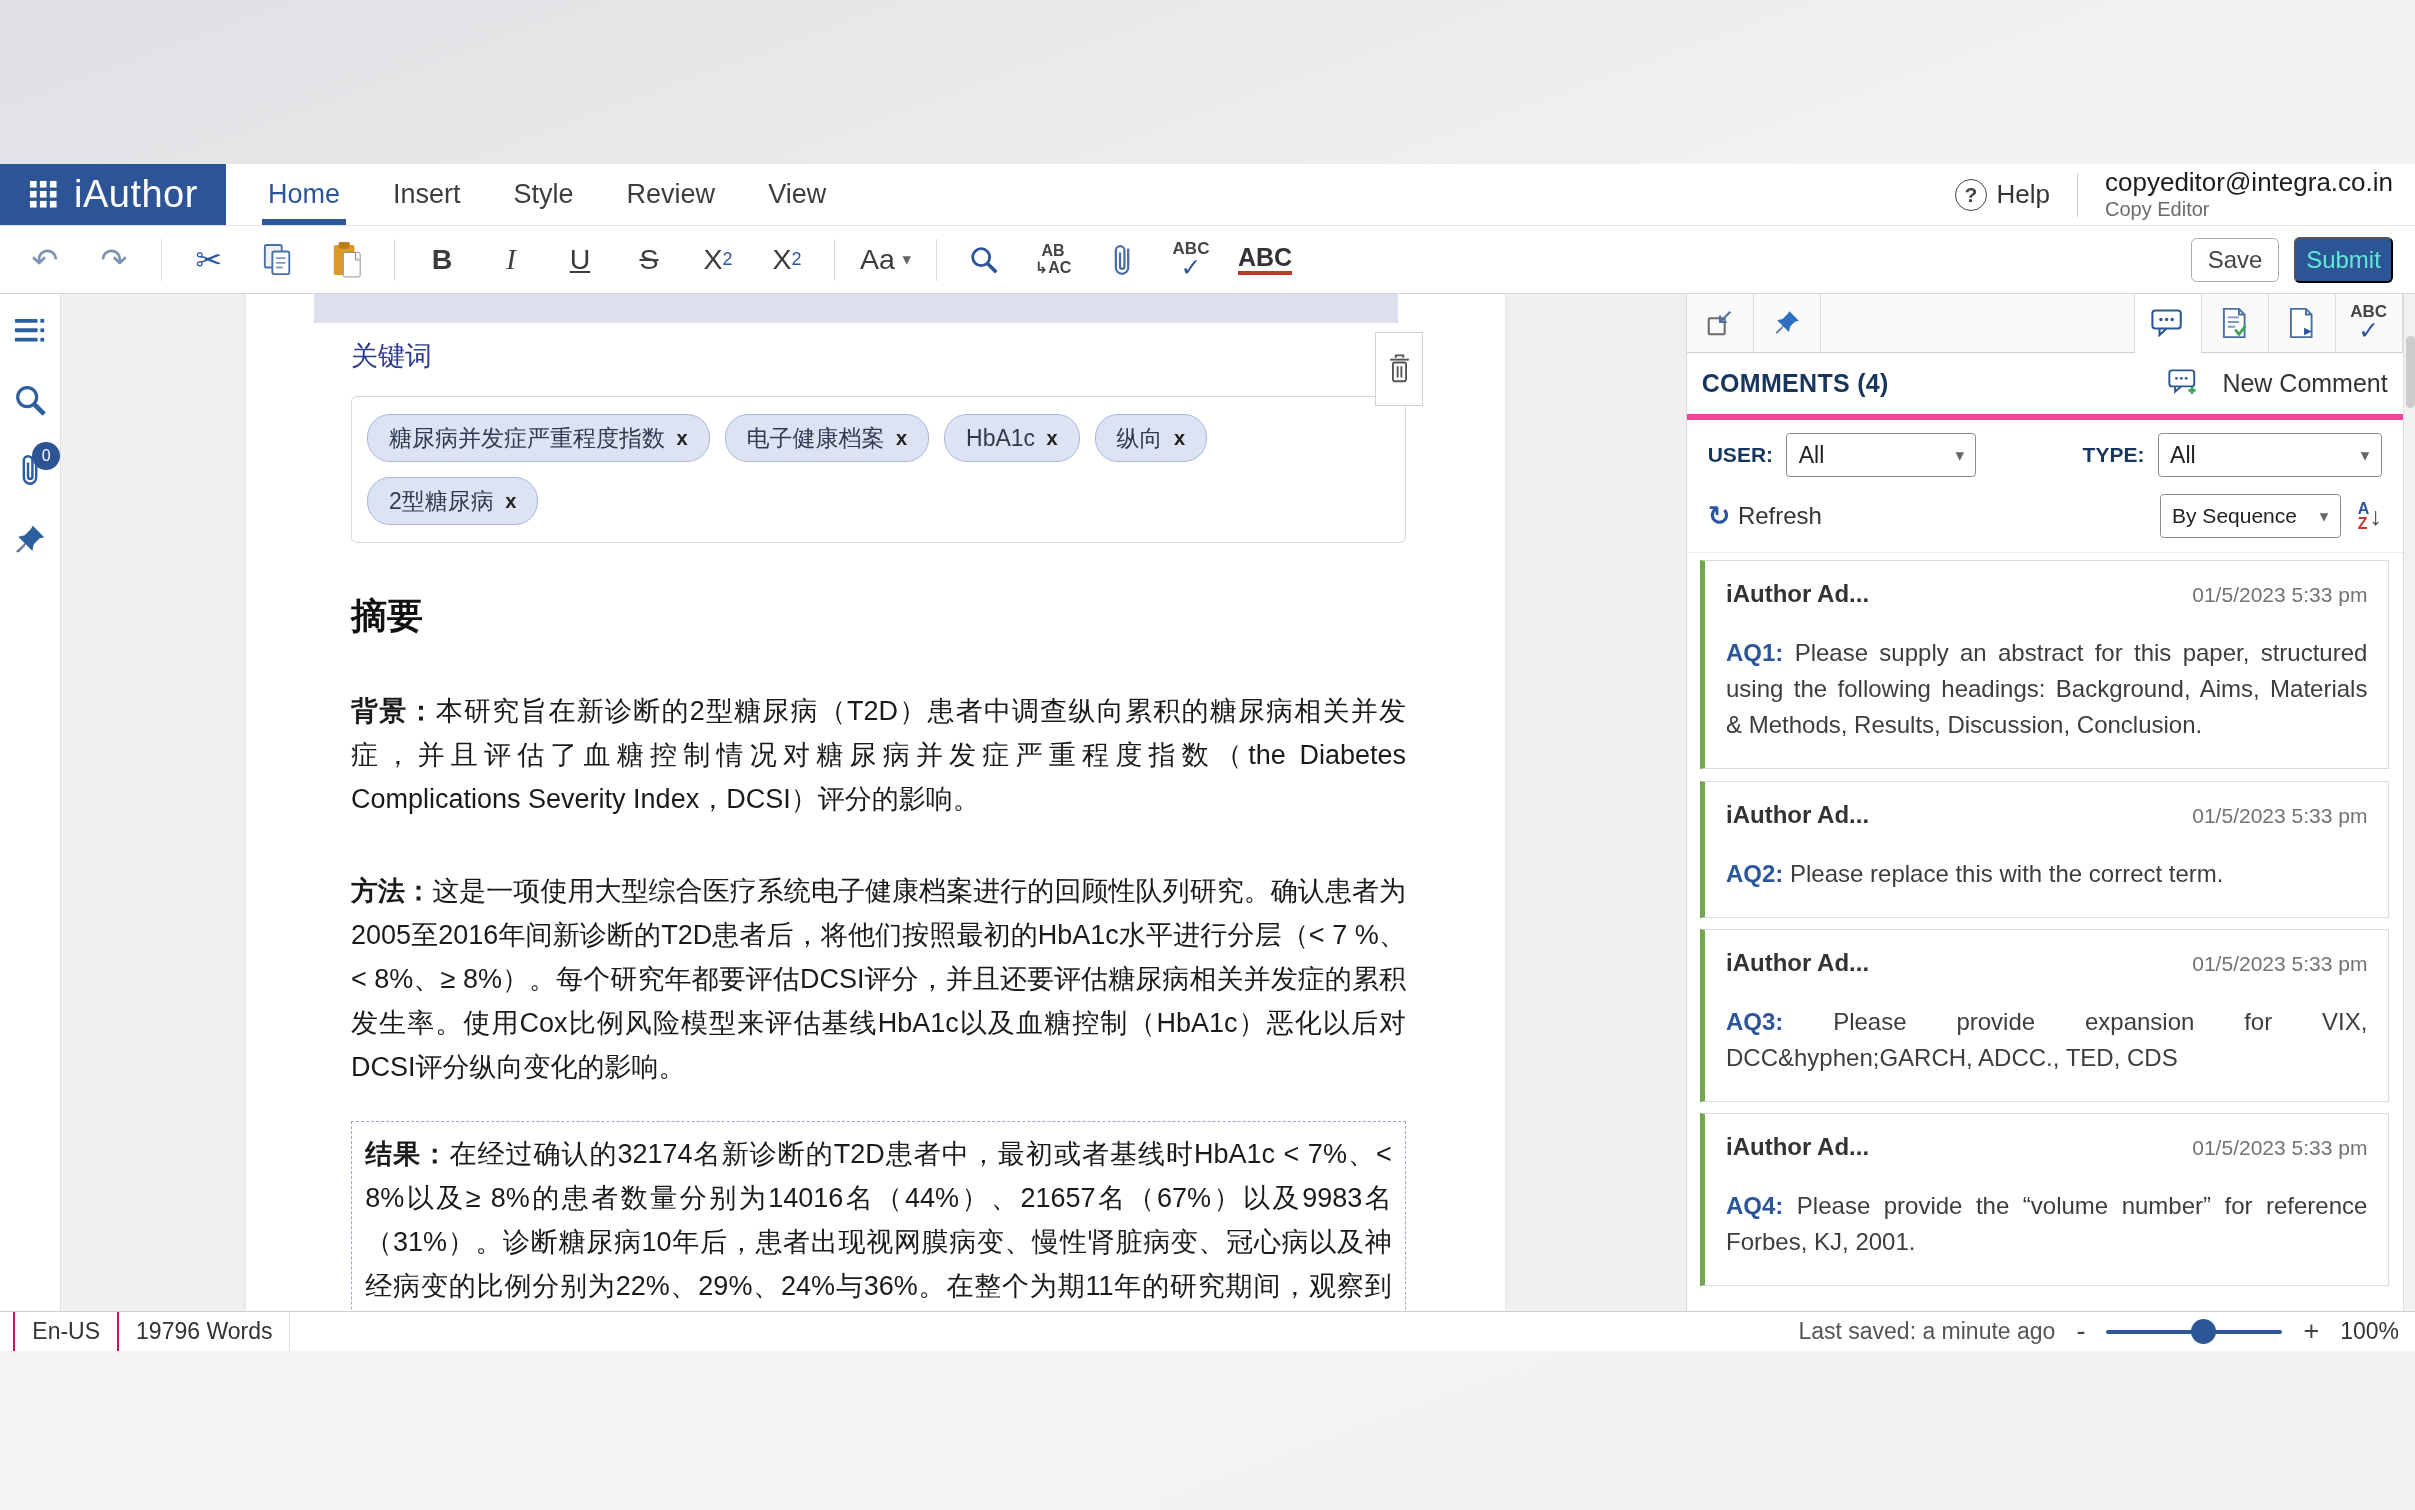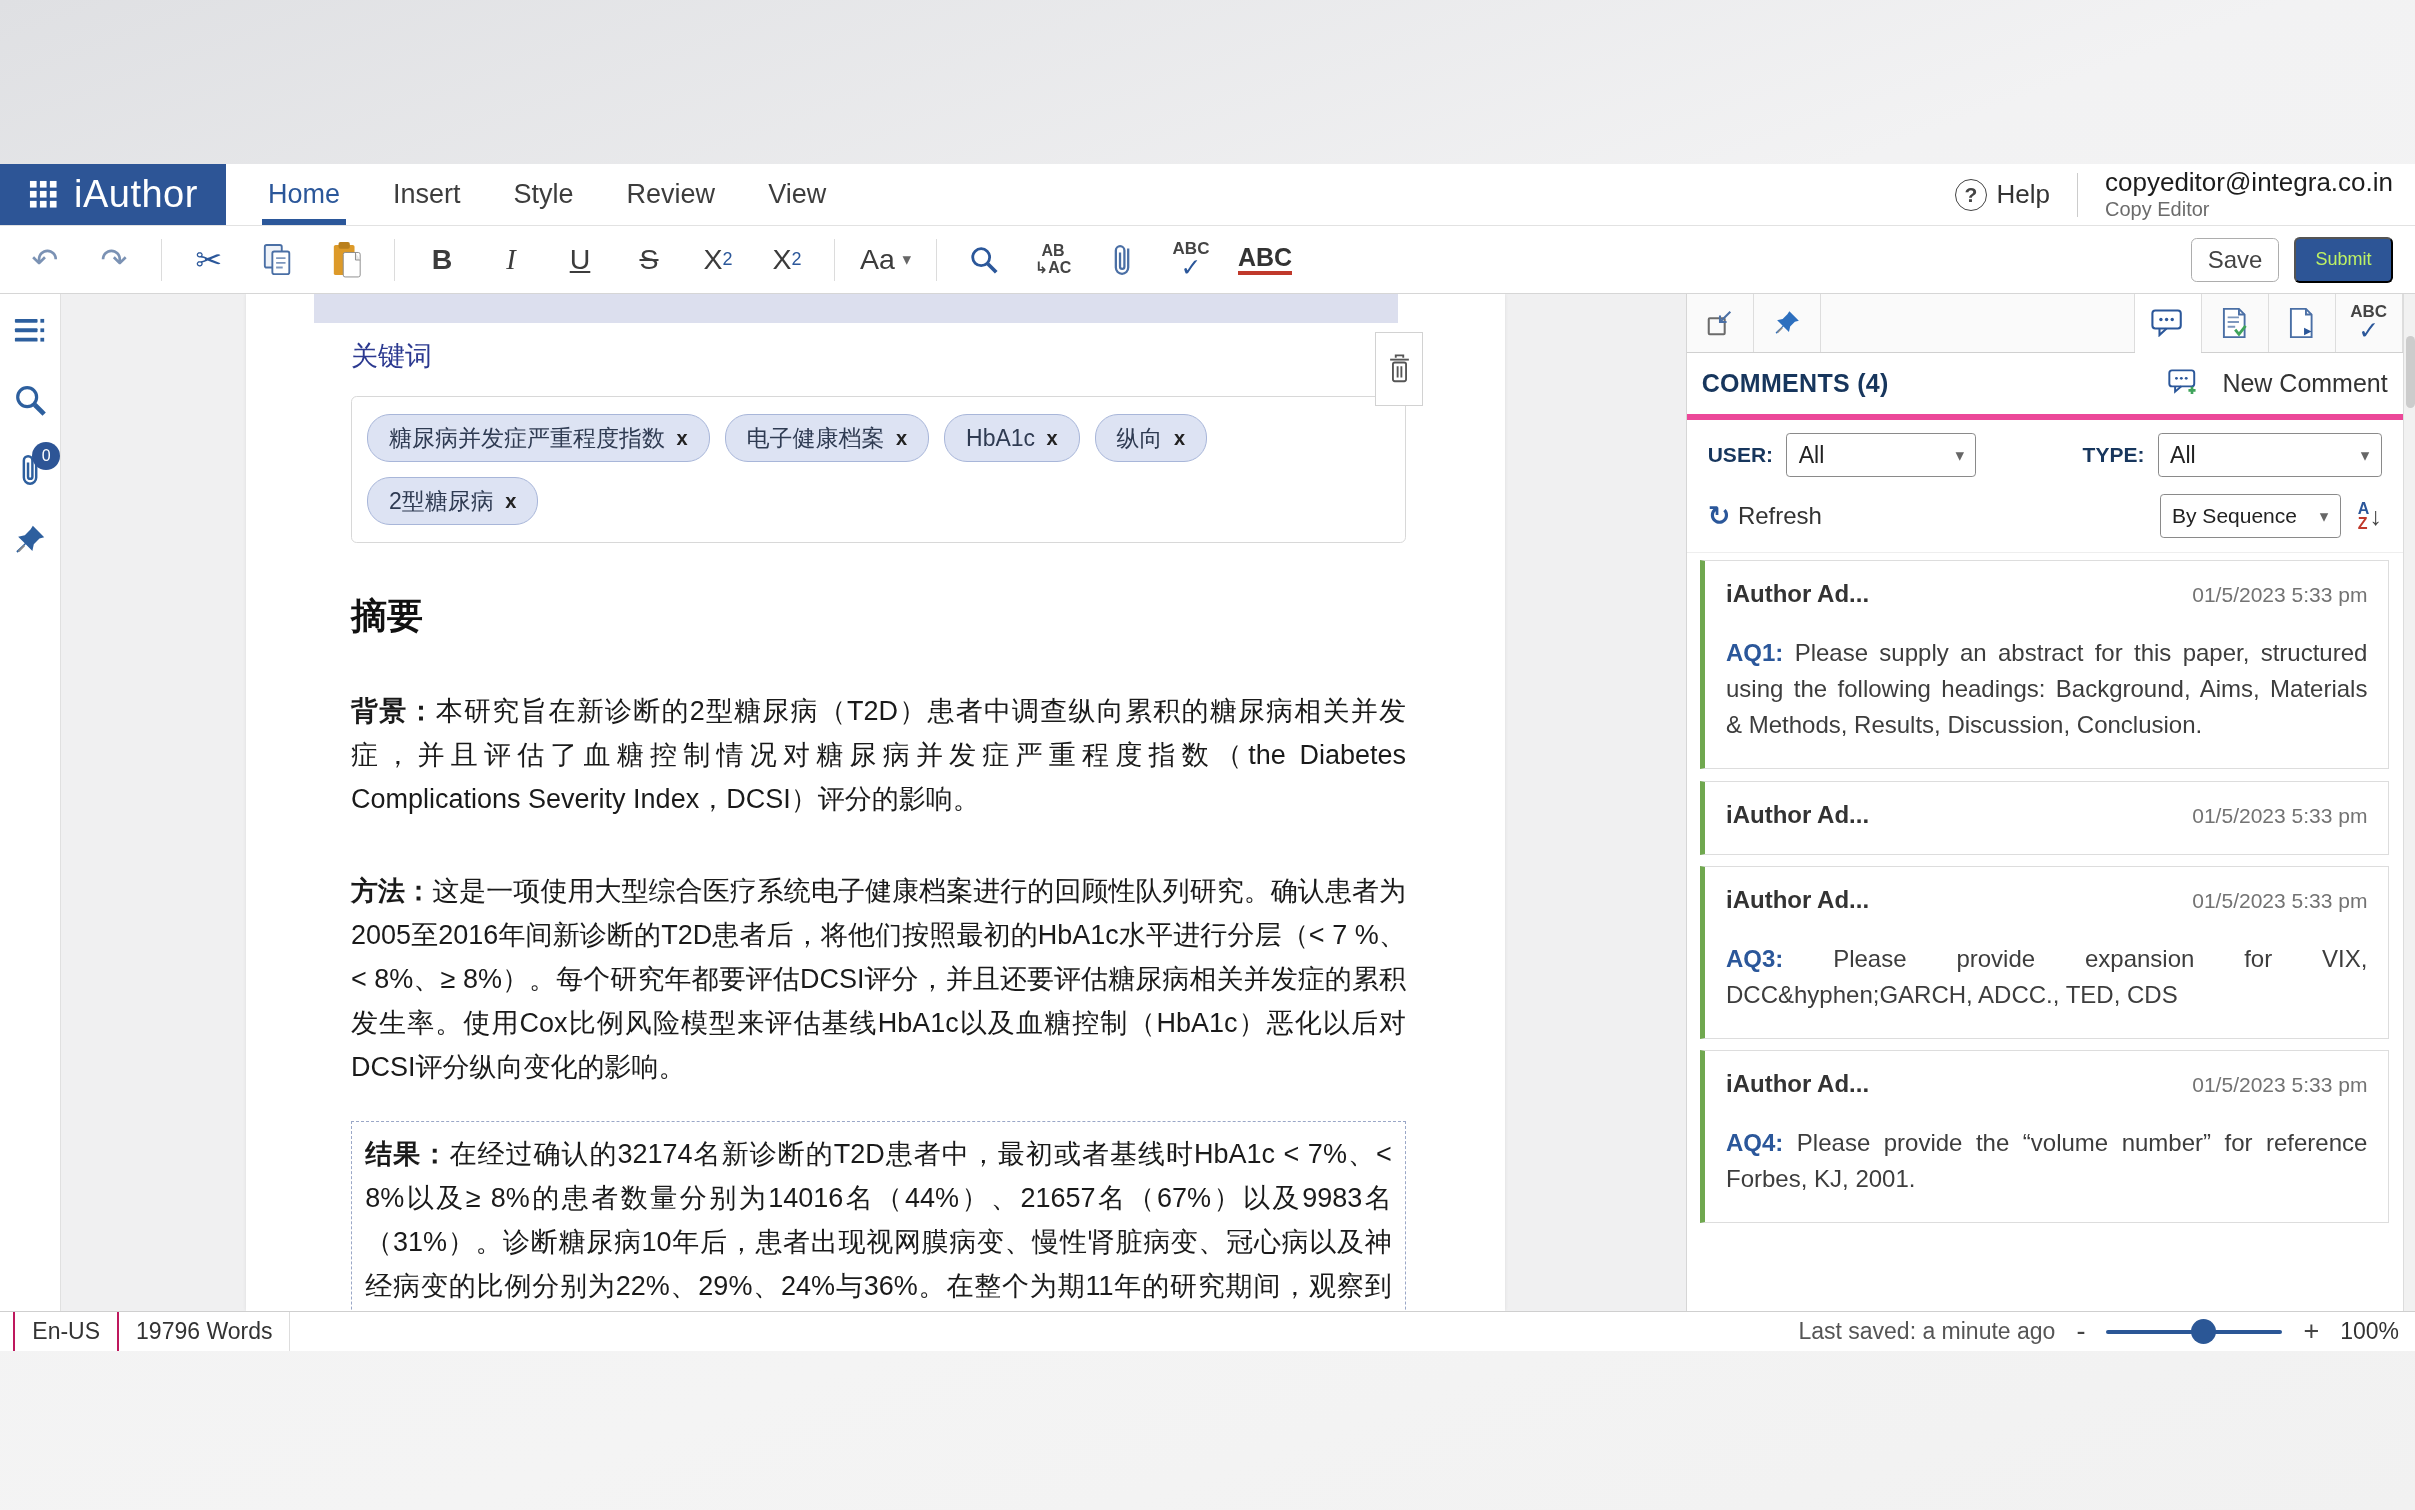--- a/index.html
+++ b/index.html
@@ -39,21 +39,21 @@
   .subsup sub,.subsup sup { color:#2b579a; font-size:18px; }
   .aa { gap:7.6px; }
   .chev { font-size:17px; color:#666; }
   .replace-icon { display:flex; flex-direction:column; font-size:16px; font-weight:bold; color:#444; line-height:1.05; }
   .abc-check { display:flex; flex-direction:column; align-items:center; line-height:0.9; }
   .abc-check .abc { font-size:17px; font-weight:bold; color:#444; }
   .abc-check .chk { font-size:25px; color:#2b579a; font-weight:bold; }
   .abc-spell { font-size:25px; font-weight:bold; color:#333; border-bottom:4.8px solid #c0392b; line-height:1.05; }
   .tb-right { margin-left:auto; display:flex; gap:15px; align-items:center; }
   .btn-save { width:88px; height:44px; border:1px solid #adadad; border-radius:5.7px; background:#fff; font-size:24px; color:#444; display:flex; align-items:center; justify-content:center; cursor:pointer; }
-  .btn-submit { width:99px; height:46px; border-radius:5.7px; background:#2d5596; color:#bef264; font-size:18px; display:flex; align-items:center; justify-content:center; cursor:pointer; }
+  .btn-submit { width:99px; height:46px; border-radius:5.7px; background:#2d5596; color:#5eead4; font-size:24px; display:flex; align-items:center; justify-content:center; cursor:pointer; }
 
   
   .main { flex:1; display:flex; background:#f0f0f1; overflow:hidden; }
   .rail { width:61px; background:#fff; border-right:1px solid #e0e0e0; display:flex; flex-direction:column; align-items:center; padding-top:17px; gap:32px; }
   .rail-item { position:relative; width:38px; height:38px; display:flex; align-items:center; justify-content:center; cursor:pointer; }
   .badge { position:absolute; top:-9.5px; right:-11.4px; width:28.5px; height:28.5px; border-radius:50%; background:#2d5596; color:#fff; font-size:16px; display:flex; align-items:center; justify-content:center; }
 
   .doc-area { flex:1; position:relative; }
   .page { position:absolute; left:185px; top:0; width:1259px; height:100%; background:#fff; box-shadow:0 0 3.8px rgba(0,0,0,0.08); overflow:hidden; padding:0 99px 0 105px; }
   .lavender-bar { position:absolute; left:68px; right:107px; top:0; height:28.5px; background:#dcdfee; }
@@ -423,20 +423,23 @@
             </div>
             <div class="c-body">
               <span class="c-tag">AQ1:</span><span> Please supply an abstract for this paper, structured using the following headings: Background, Aims, Materials &amp; Methods, Results, Discussion, Conclusion.</span>
             </div>
           </div>
           <div class="card">
             <div class="card-head">
               <span class="c-author">iAuthor Ad...</span>
               <span class="c-date">01/5/2023 5:33 pm</span>
             </div>
+            <div class="c-body">
+              <span class="c-tag">AQ2:</span><span> Please replace this with the correct term.</span>
+            </div>
           </div>
           <div class="card">
             <div class="card-head">
               <span class="c-author">iAuthor Ad...</span>
               <span class="c-date">01/5/2023 5:33 pm</span>
             </div>
             <div class="c-body">
               <span class="c-tag">AQ3:</span><span> Please provide expansion for VIX, DCC&amp;hyphen;GARCH, ADCC., TED, CDS</span>
             </div>
           </div>

